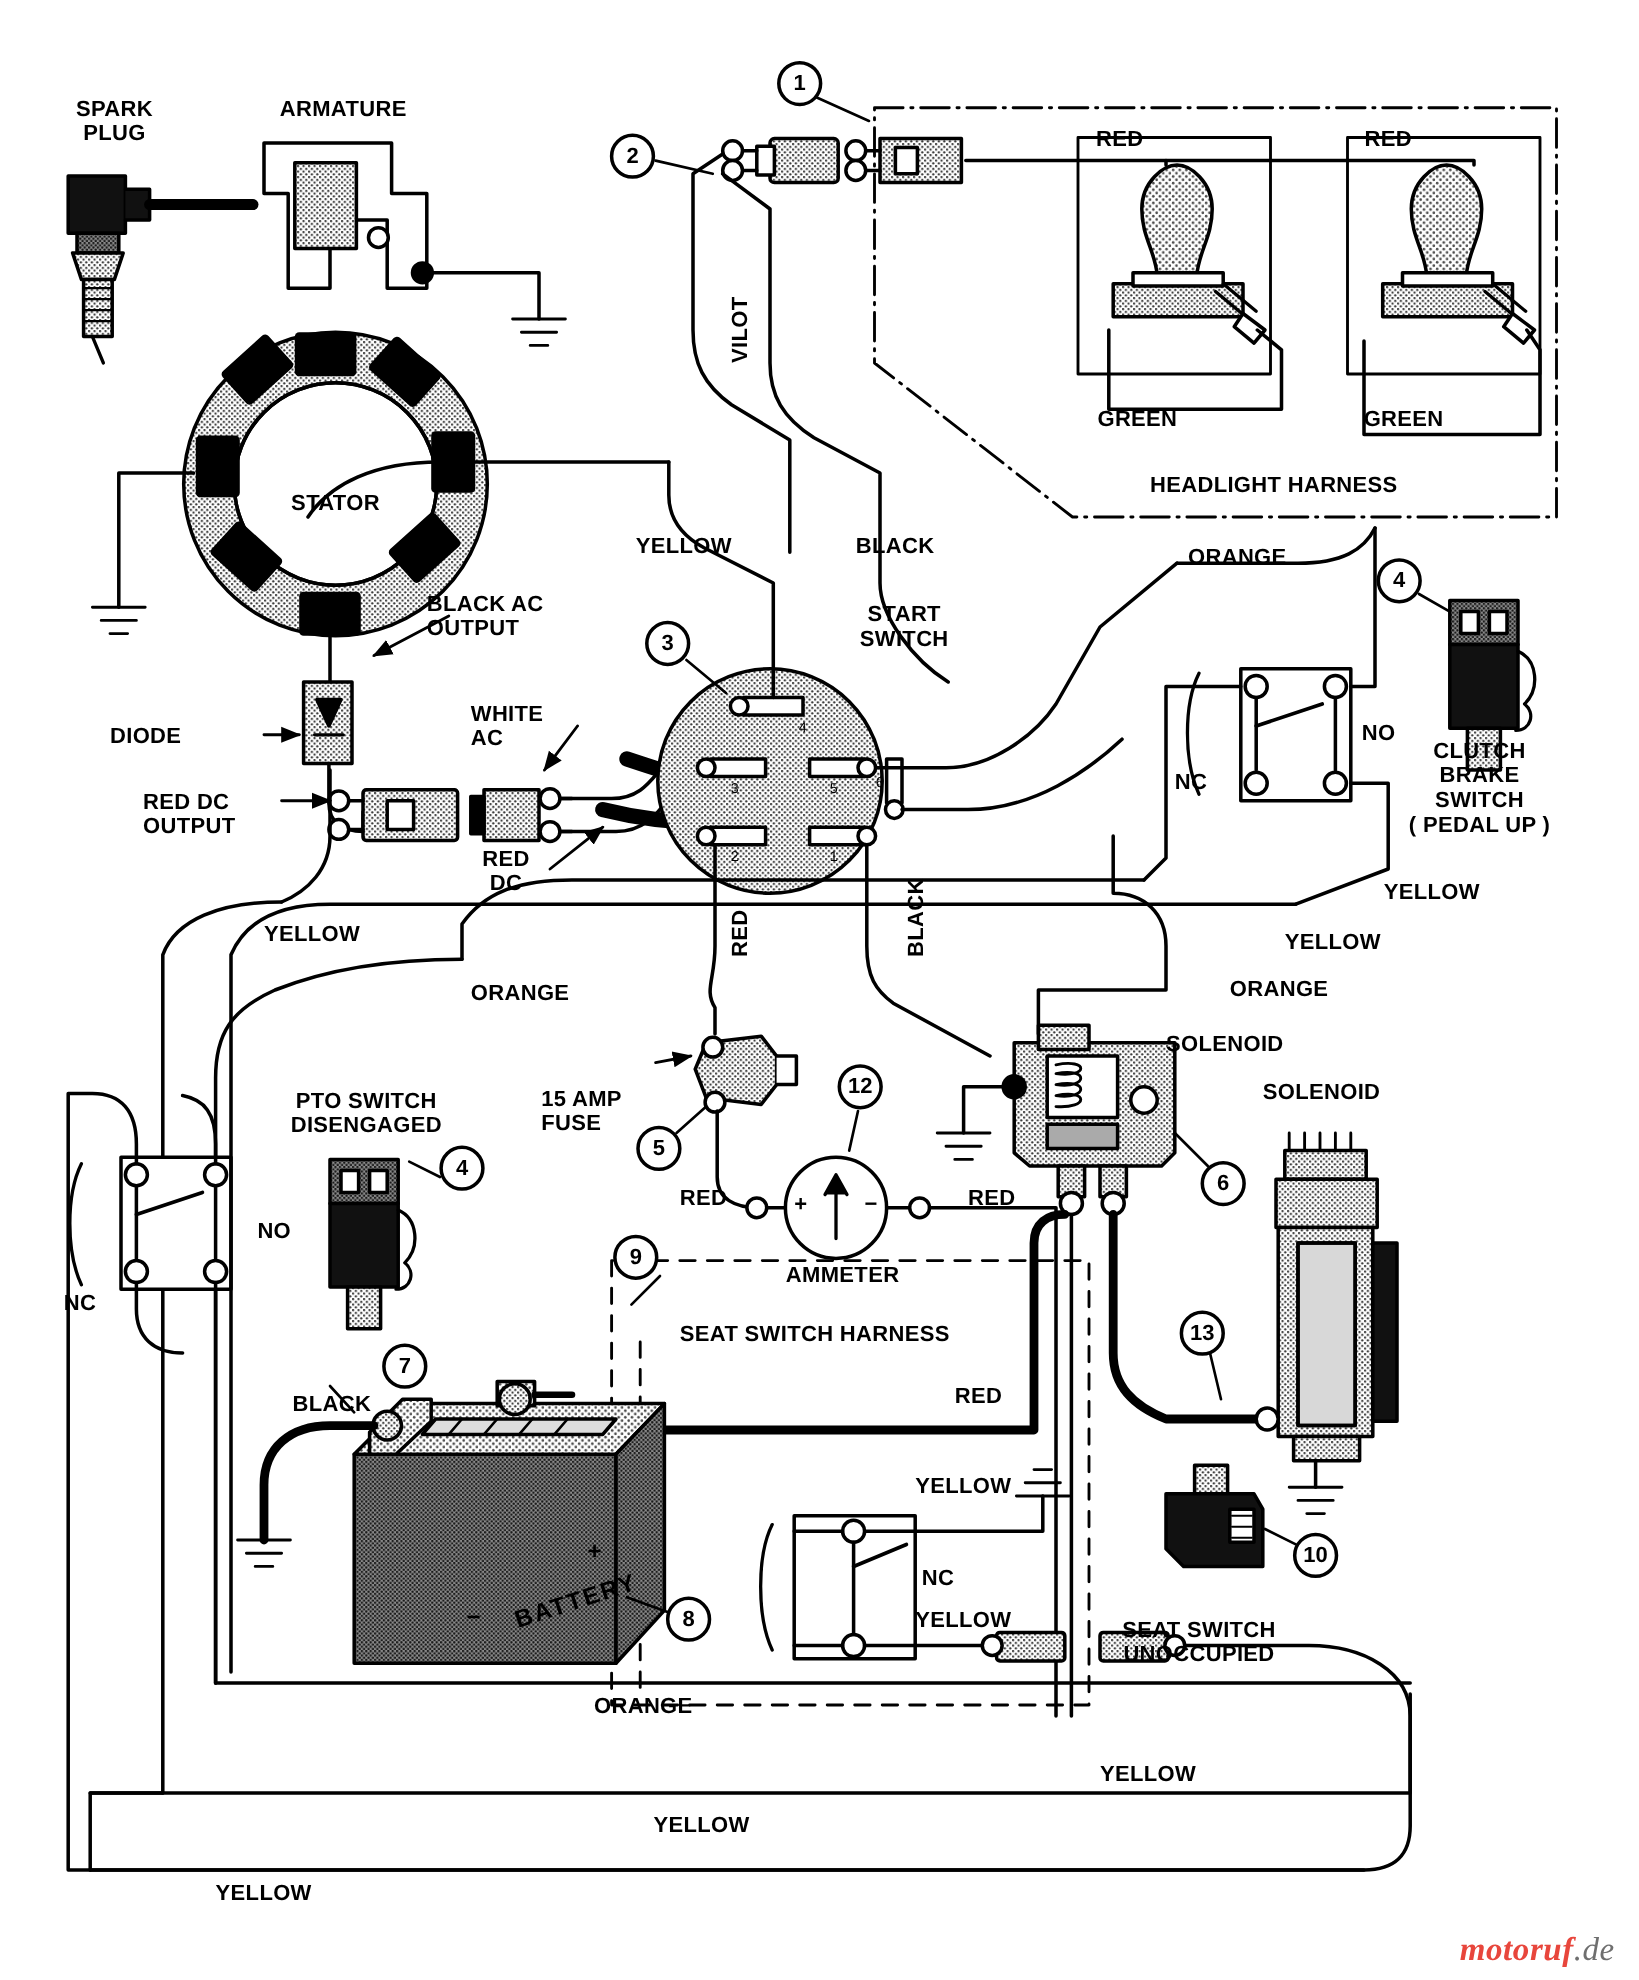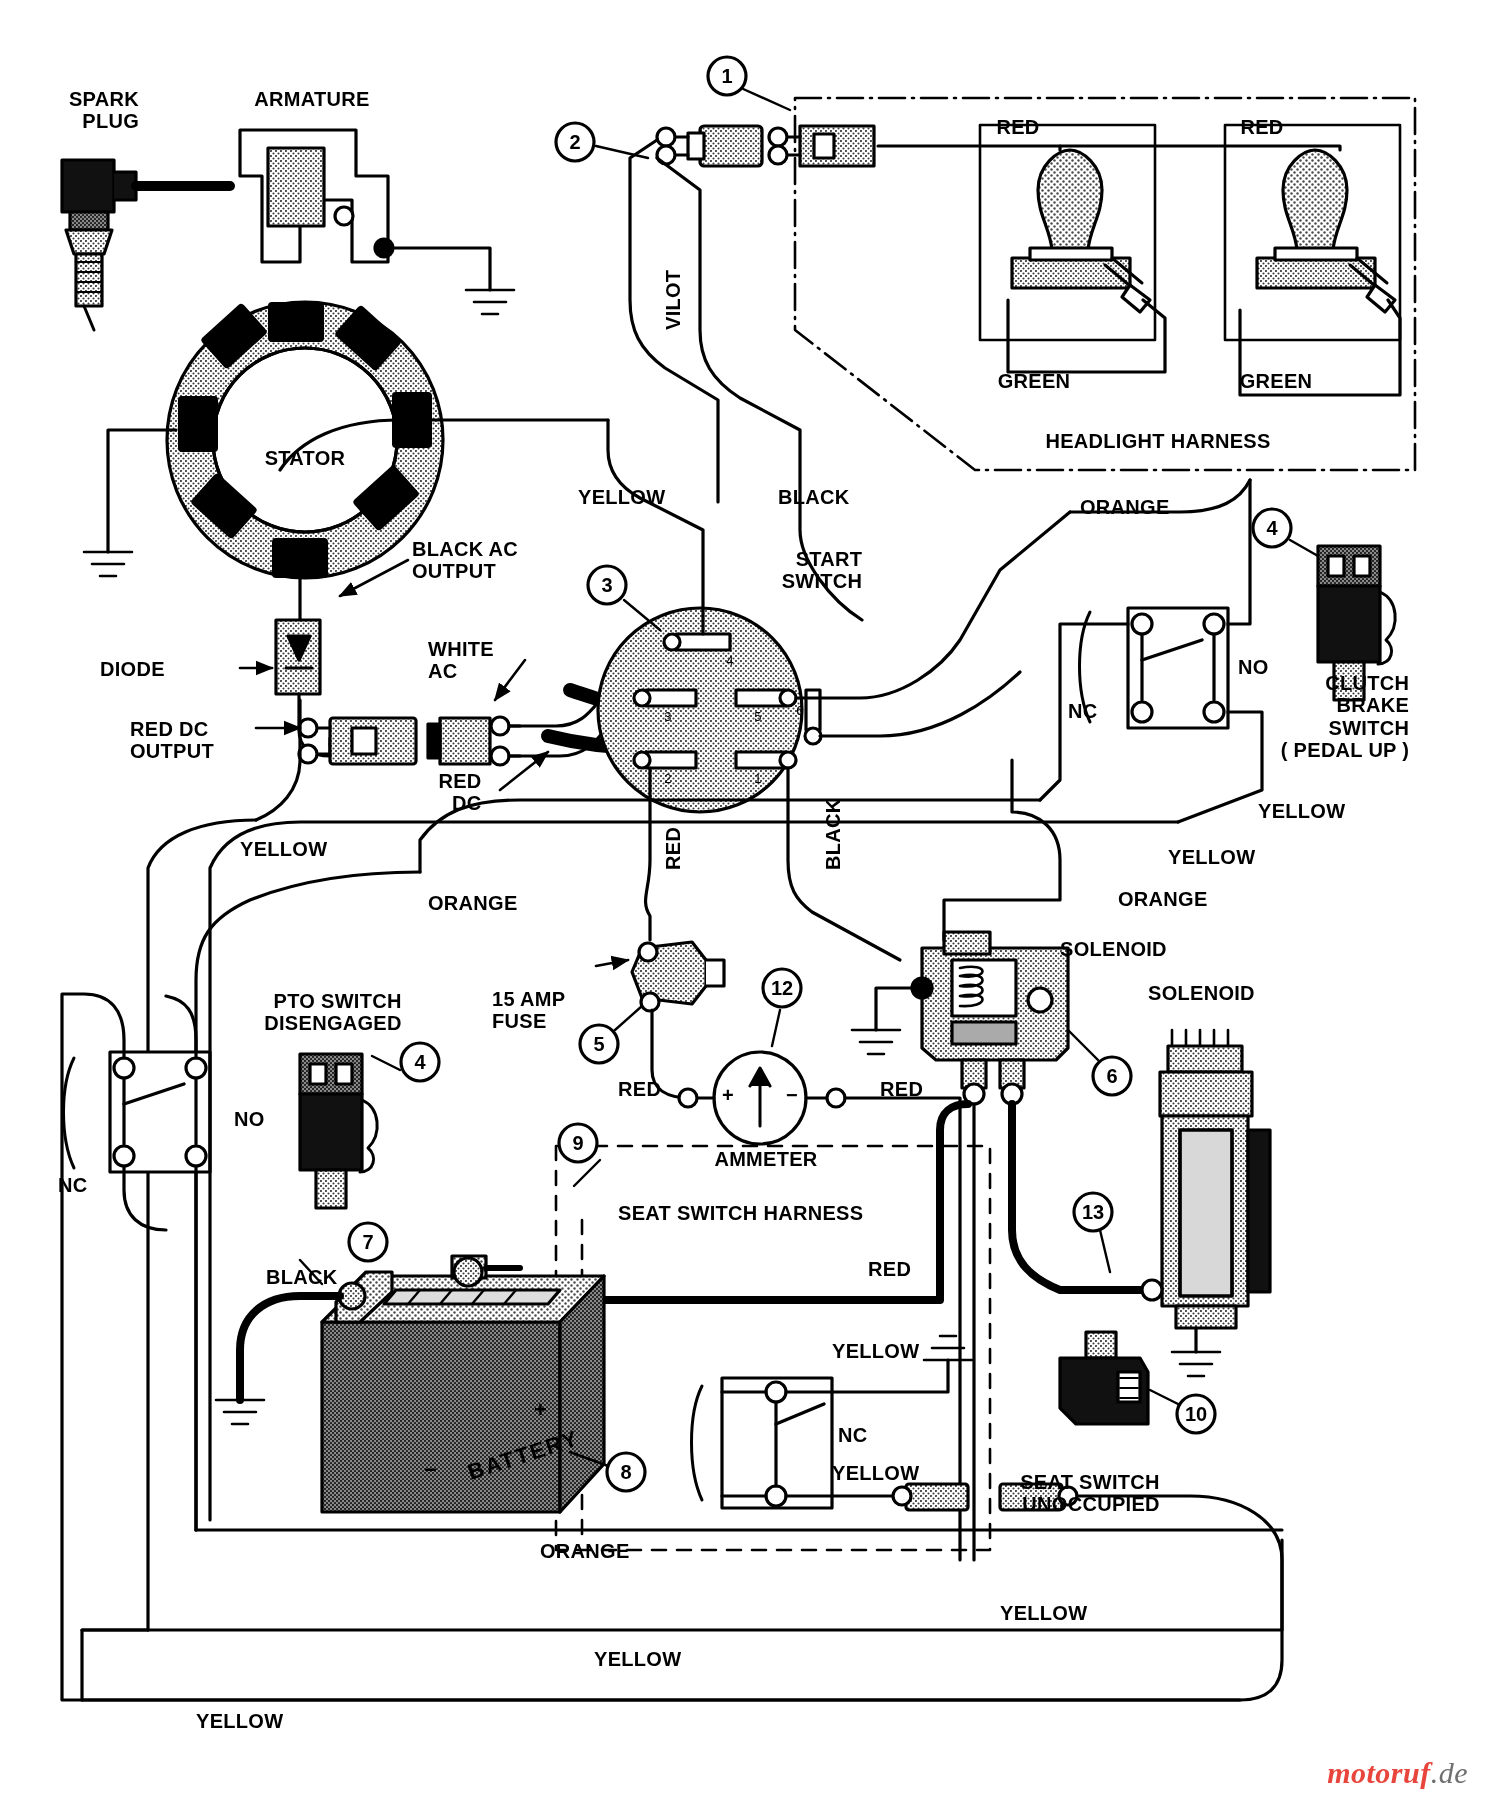--- a/index.html
+++ b/index.html
@@ -28,21 +28,21 @@
   }
   .lbl {
     position: absolute;
     font-family: "Liberation Sans", sans-serif;
     font-weight: bold;
     color: #000;
     white-space: pre;
     line-height: 1.12;
     letter-spacing: 0.3px;
   }
-  .lbl.c { text-align: right; transform: translateX(-50%); }
+  .lbl.c { text-align: center; transform: translateX(-50%); }
   .lbl.vert {
     transform-origin: left top;
     transform: rotate(-90deg);
   }
   .s20 { font-size: 20px; }
   .s22 { font-size: 22px; }
   .s13 { font-size: 13px; font-weight: normal; }
   .callout-num {
     position: absolute;
     font-family: "Liberation Sans", sans-serif;
@@ -439,21 +439,21 @@
       <path d="M1040,800 L520,800 C470,800 440,812 420,840 L420,872" stroke-width="3.2"></path>
 
     </g>
   </svg>
 
   <div class="lbl s20 c" style="left:104px; top:88px;">SPARK
 PLUG</div>
   <div class="lbl s20 c" style="left:312px; top:88px;">ARMATURE</div>
   <div class="lbl s20 c" style="left:305px; top:420px;margin-top:27px;">STATOR</div>
   <div class="lbl s20" style="left:100px; top:658px;">DIODE</div>
-  <div class="lbl s20" style="left:412px; top:538px;">BLACK AC
+  <div class="lbl s20" style="left:388px; top:538px;">BLACK AC
 OUTPUT</div>
   <div class="lbl s20" style="left:130px; top:718px;">RED DC
 OUTPUT</div>
   <div class="lbl s20" style="left:428px; top:638px;">WHITE
 AC</div>
   <div class="lbl s20 c" style="left:460px; top:770px;">RED
 DC</div>
 
   <div class="lbl s20 c" style="left:822px; top:548px;">START
 SWITCH</div>

